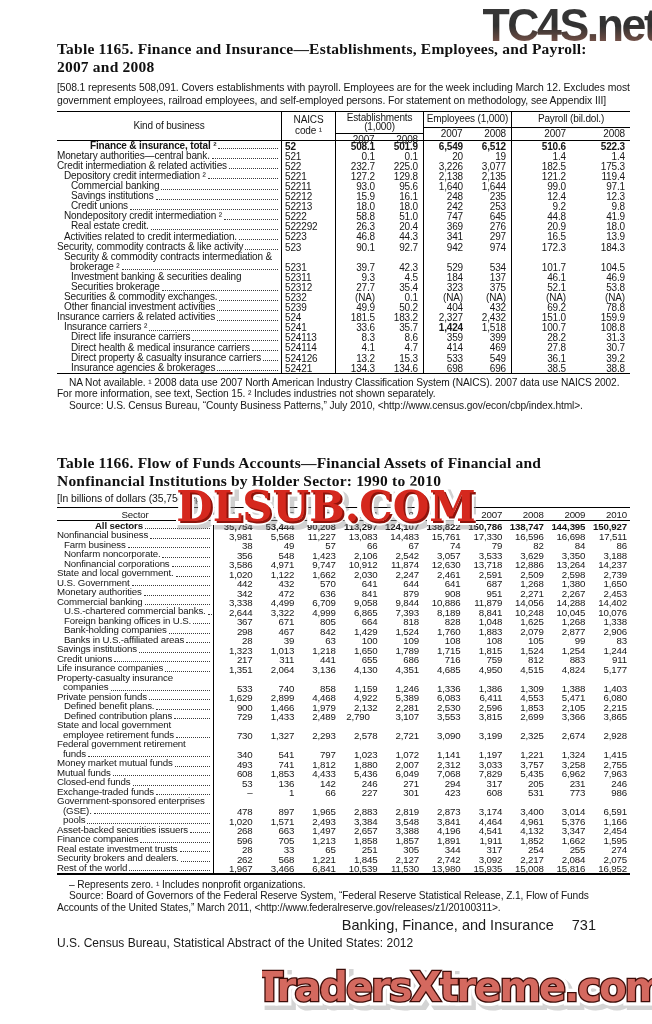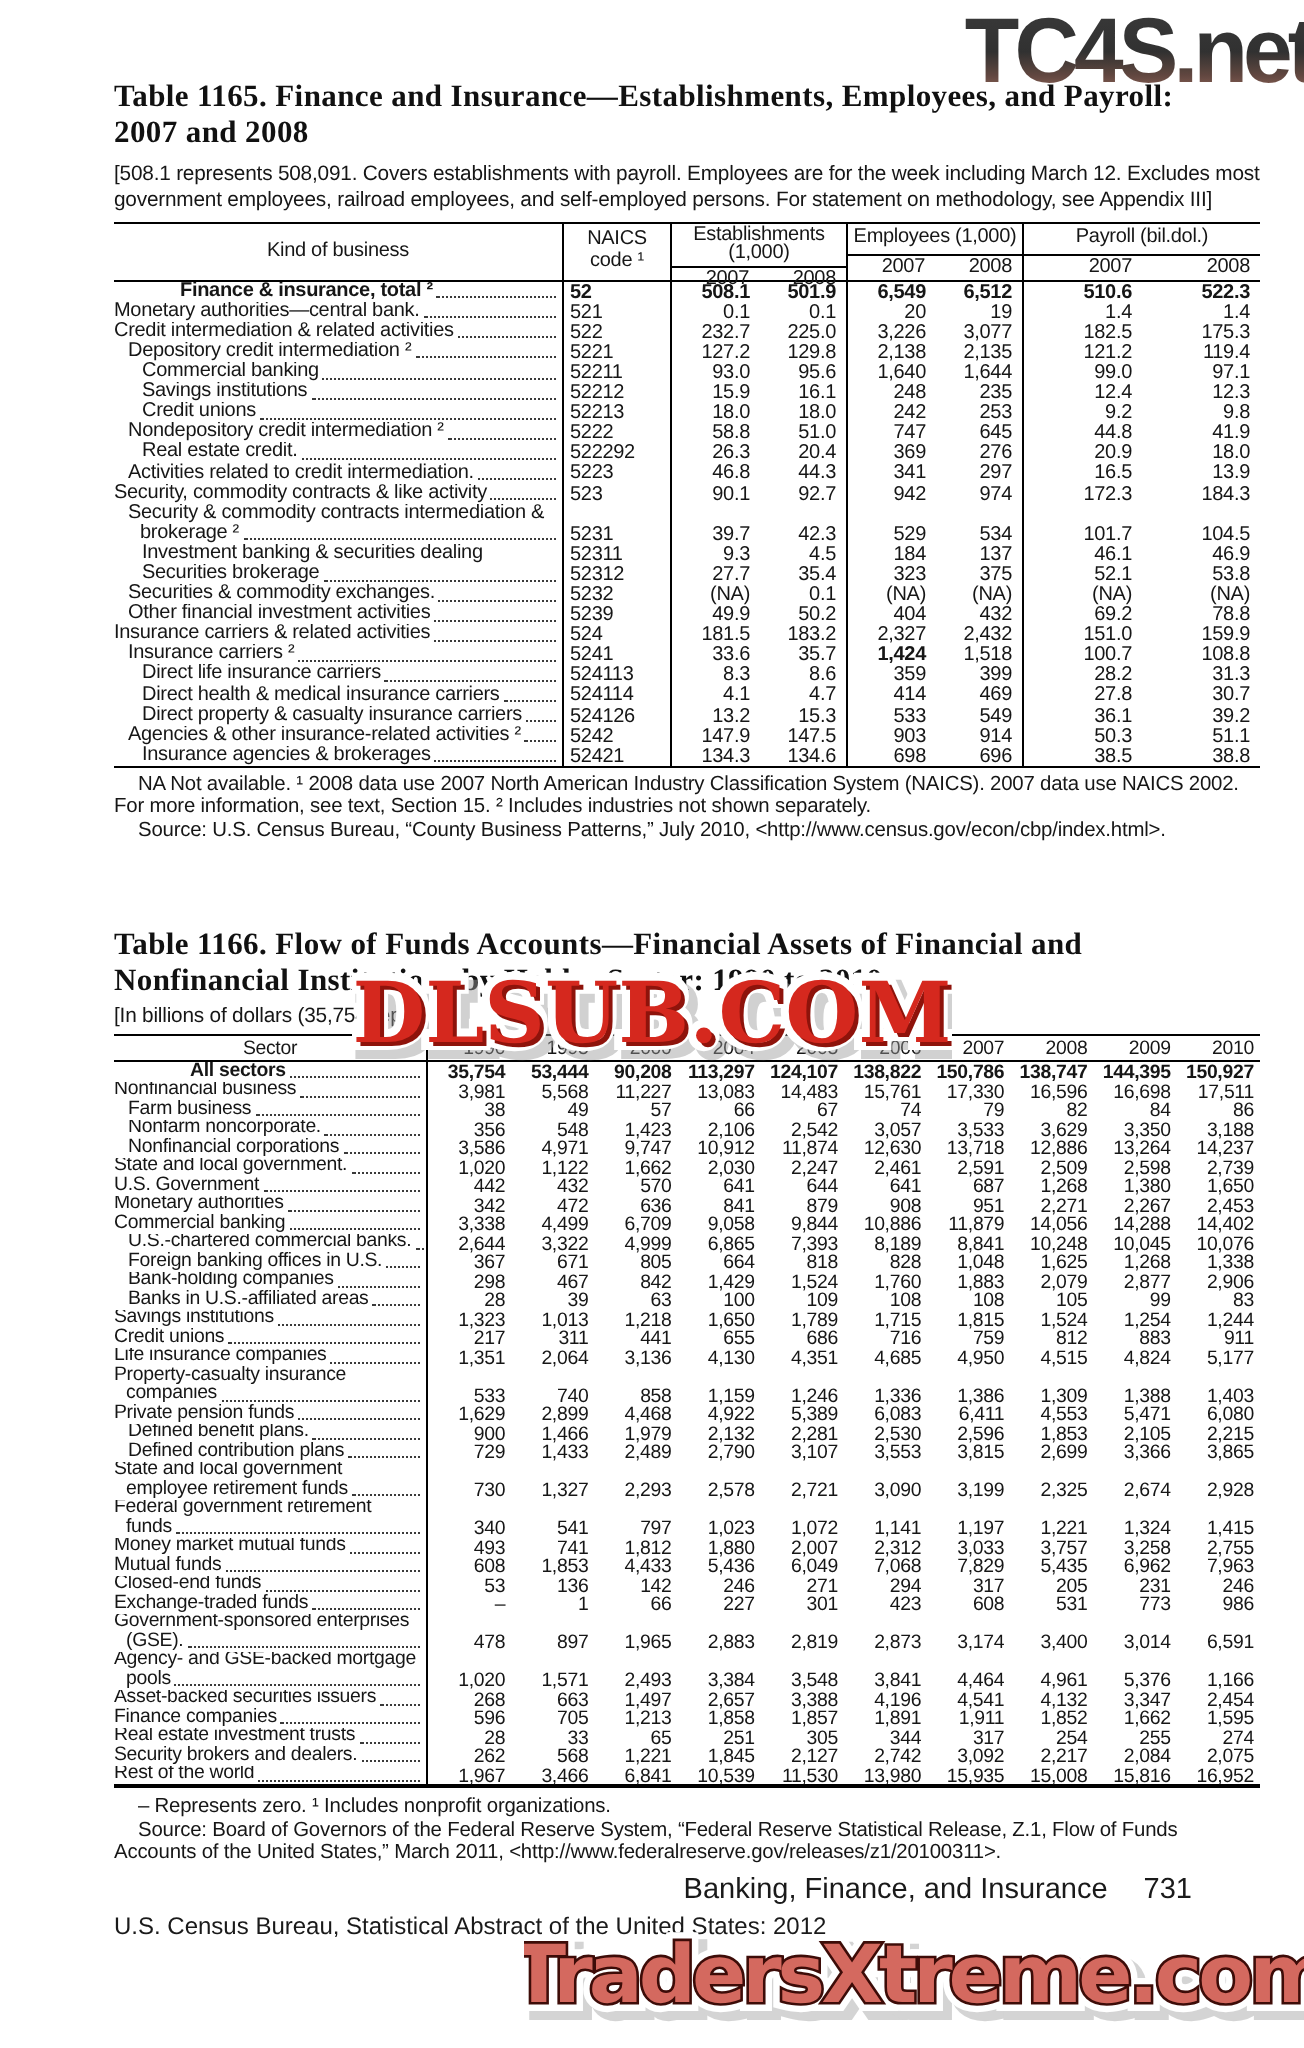--- a/index.html
+++ b/index.html
@@ -384,33 +384,20 @@
               <span class="lab-txt" style="padding-left: 14px;">Direct property &amp; casualty insurance carriers</span>
               <span class="ldr"></span>
             </div>
             <div class="c-naics">524126</div>
             <div class="c-num" style="width: 44px;">13.2</div>
             <div class="c-num gend" style="width: 44px;">15.3</div>
             <div class="c-num" style="width: 44px;">533</div>
             <div class="c-num gend" style="width: 44px;">549</div>
             <div class="c-num" style="width: 59px;">36.1</div>
             <div class="c-num" style="width: 59px;">39.2</div>
-          </div>
-          <div class="trow">
-            <div class="c-label" style="width: 224px;">
-              <span class="lab-txt" style="padding-left: 7px;">Agencies &amp; other insurance-related activities ²</span>
-              <span class="ldr"></span>
-            </div>
-            <div class="c-naics">5242</div>
-            <div class="c-num" style="width: 44px;">147.9</div>
-            <div class="c-num gend" style="width: 44px;">147.5</div>
-            <div class="c-num" style="width: 44px;">903</div>
-            <div class="c-num gend" style="width: 44px;">914</div>
-            <div class="c-num" style="width: 59px;">50.3</div>
-            <div class="c-num" style="width: 59px;">51.1</div>
           </div>
           <div class="trow">
             <div class="c-label" style="width: 224px;">
               <span class="lab-txt" style="padding-left: 14px;">Insurance agencies &amp; brokerages</span>
               <span class="ldr"></span>
             </div>
             <div class="c-naics">52421</div>
             <div class="c-num" style="width: 44px;">134.3</div>
             <div class="c-num gend" style="width: 44px;">134.6</div>
             <div class="c-num" style="width: 44px;">698</div>
@@ -774,21 +761,21 @@
             <div class="c-num" style="width: 41.6px;">2,215</div>
           </div>
           <div class="trow">
             <div class="c-label" style="width: 157px;">
               <span class="lab-txt" style="padding-left: 7px;">Defined contribution plans</span>
               <span class="ldr"></span>
             </div>
             <div class="c-num" style="width: 41.6px;">729</div>
             <div class="c-num" style="width: 41.6px;">1,433</div>
             <div class="c-num" style="width: 41.6px;">2,489</div>
-            <div class="c-num" style="width: 41.6px;">2,790</div>
+            <div class="c-num" style="width: 41.6px; text-align: center;">2,790</div>
             <div class="c-num" style="width: 41.6px;">3,107</div>
             <div class="c-num" style="width: 41.6px;">3,553</div>
             <div class="c-num" style="width: 41.6px;">3,815</div>
             <div class="c-num" style="width: 41.6px;">2,699</div>
             <div class="c-num" style="width: 41.6px;">3,366</div>
             <div class="c-num" style="width: 41.6px;">3,865</div>
           </div>
           <div class="trow">
             <div class="c-label" style="width: 157px;">
               <span class="lab-txt" style="padding-left: 0px;">State and local government</span>
@@ -941,35 +928,20 @@
             <div class="c-num" style="width: 41.6px;">2,883</div>
             <div class="c-num" style="width: 41.6px;">2,819</div>
             <div class="c-num" style="width: 41.6px;">2,873</div>
             <div class="c-num" style="width: 41.6px;">3,174</div>
             <div class="c-num" style="width: 41.6px;">3,400</div>
             <div class="c-num" style="width: 41.6px;">3,014</div>
             <div class="c-num" style="width: 41.6px;">6,591</div>
           </div>
           <div class="trow">
             <div class="c-label" style="width: 157px;">
-              <span class="lab-txt" style="padding-left: 0px;">Agency- and GSE-backed mortgage</span>
-            </div>
-            <div class="c-num" style="width: 41.6px;"></div>
-            <div class="c-num" style="width: 41.6px;"></div>
-            <div class="c-num" style="width: 41.6px;"></div>
-            <div class="c-num" style="width: 41.6px;"></div>
-            <div class="c-num" style="width: 41.6px;"></div>
-            <div class="c-num" style="width: 41.6px;"></div>
-            <div class="c-num" style="width: 41.6px;"></div>
-            <div class="c-num" style="width: 41.6px;"></div>
-            <div class="c-num" style="width: 41.6px;"></div>
-            <div class="c-num" style="width: 41.6px;"></div>
-          </div>
-          <div class="trow">
-            <div class="c-label" style="width: 157px;">
               <span class="lab-txt" style="padding-left: 6px;">pools</span>
               <span class="ldr"></span>
             </div>
             <div class="c-num" style="width: 41.6px;">1,020</div>
             <div class="c-num" style="width: 41.6px;">1,571</div>
             <div class="c-num" style="width: 41.6px;">2,493</div>
             <div class="c-num" style="width: 41.6px;">3,384</div>
             <div class="c-num" style="width: 41.6px;">3,548</div>
             <div class="c-num" style="width: 41.6px;">3,841</div>
             <div class="c-num" style="width: 41.6px;">4,464</div>

